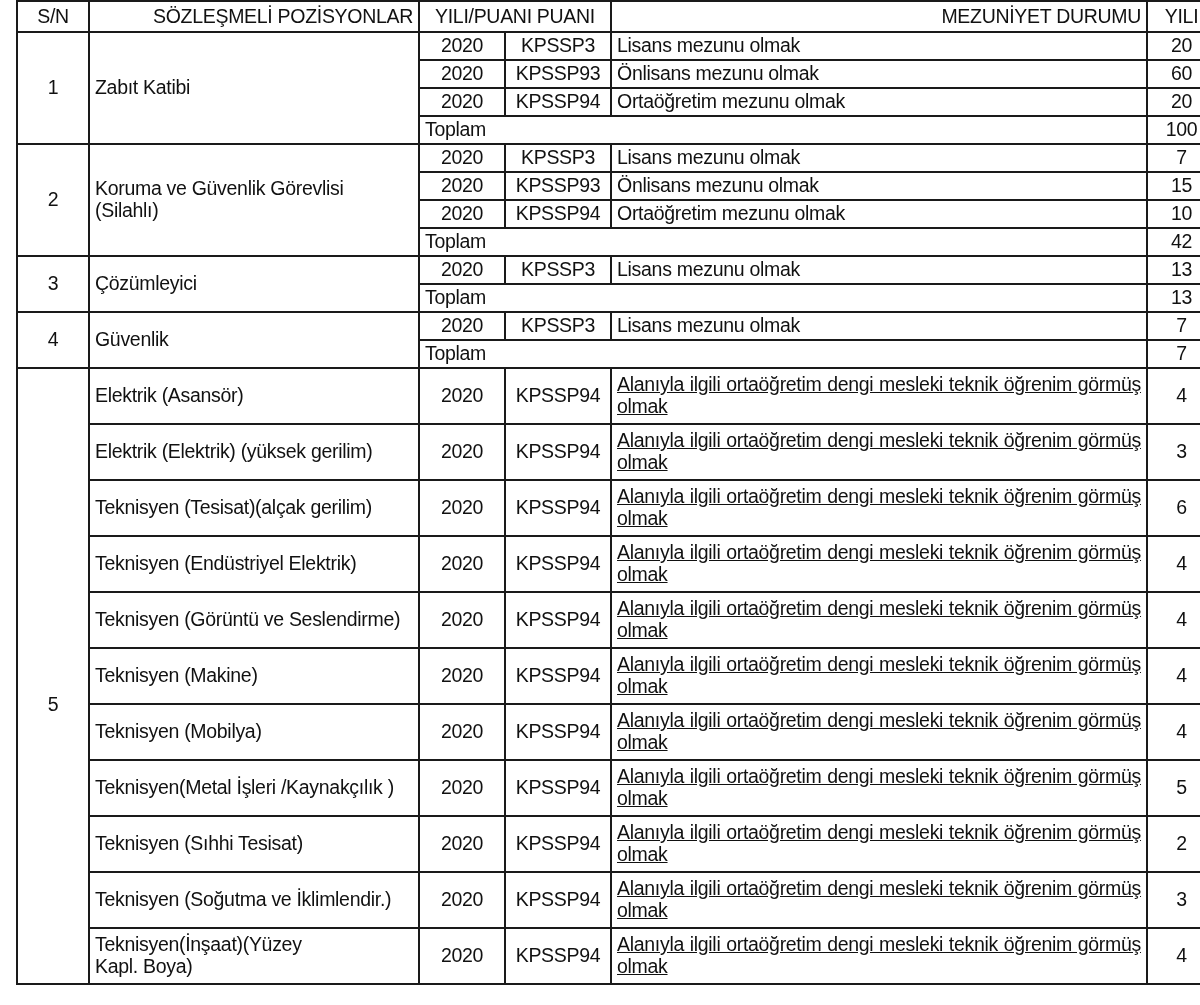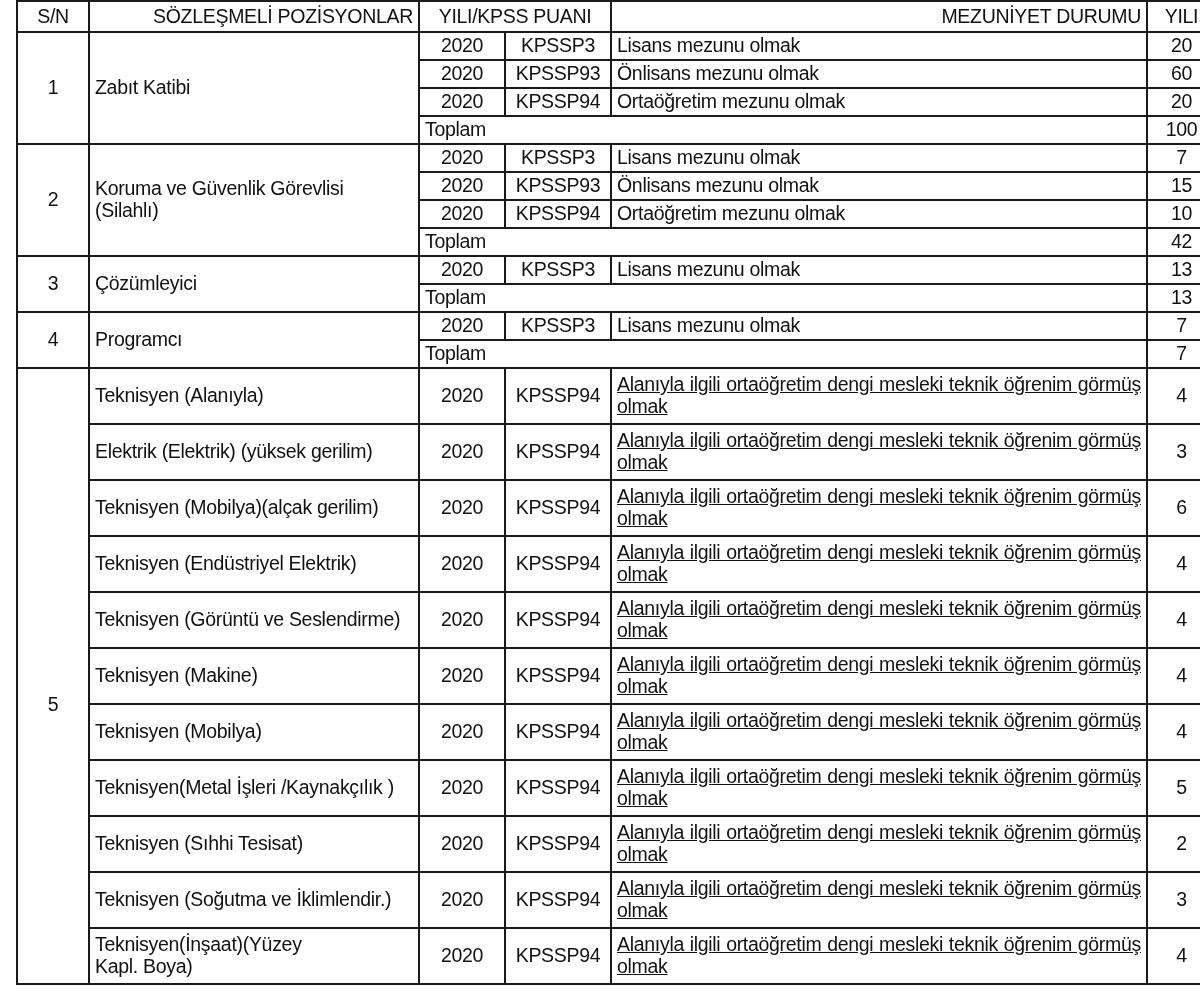--- a/index.html
+++ b/index.html
@@ -42,21 +42,21 @@
     <col style="width:330px">
     <col style="width:86px">
     <col style="width:106px">
     <col style="width:536px">
     <col style="width:69px">
   </colgroup>
   <thead>
     <tr>
       <th class="center">S/N</th>
       <th>SÖZLEŞMELİ POZİSYONLAR</th>
-      <th class="center" colspan="2">YILI/KPSS PUANI</th>
+      <th class="center" colspan="2">YILI/PUANI PUANI</th>
       <th>MEZUNİYET DURUMU</th>
       <th class="center">YILI</th>
     </tr>
   </thead>
   <tbody>
 
     <tr class="r-small">
       <td class="sn" rowspan="4">1</td>
       <td class="left" rowspan="4">Zabıt Katibi</td>
       <td class="center">2020</td>
@@ -114,48 +114,48 @@
       <td class="left">Lisans mezunu olmak</td>
       <td class="center">13</td>
     </tr>
     <tr class="r-small">
       <td class="total-label" colspan="3">Toplam</td>
       <td class="center">13</td>
     </tr>
 
     <tr class="r-small">
       <td class="sn" rowspan="2">4</td>
-      <td class="left" rowspan="2">Programcı</td>
+      <td class="left" rowspan="2">Güvenlik</td>
       <td class="center">2020</td>
       <td class="center">KPSSP3</td>
       <td class="left">Lisans mezunu olmak</td>
       <td class="center">7</td>
     </tr>
     <tr class="r-small">
       <td class="total-label" colspan="3">Toplam</td>
       <td class="center">7</td>
     </tr>
 
     <tr class="r-big">
       <td class="sn" rowspan="11" style="vertical-align:top;padding-top:325px">5</td>
-      <td class="left">Teknisyen (Alanıyla)</td>
+      <td class="left">Elektrik (Asansör)</td>
       <td class="center">2020</td>
       <td class="center">KPSSP94</td>
       <td class="justify">Alanıyla ilgili ortaöğretim dengi mesleki teknik öğrenim görmüş olmak</td>
       <td class="center">4</td>
     </tr>
     <tr class="r-big">
       <td class="left">Elektrik (Elektrik) (yüksek gerilim)</td>
       <td class="center">2020</td>
       <td class="center">KPSSP94</td>
       <td class="justify">Alanıyla ilgili ortaöğretim dengi mesleki teknik öğrenim görmüş olmak</td>
       <td class="center">3</td>
     </tr>
     <tr class="r-big">
-      <td class="left">Teknisyen (Mobilya)(alçak gerilim)</td>
+      <td class="left">Teknisyen (Tesisat)(alçak gerilim)</td>
       <td class="center">2020</td>
       <td class="center">KPSSP94</td>
       <td class="justify">Alanıyla ilgili ortaöğretim dengi mesleki teknik öğrenim görmüş olmak</td>
       <td class="center">6</td>
     </tr>
     <tr class="r-big">
       <td class="left">Teknisyen (Endüstriyel Elektrik)</td>
       <td class="center">2020</td>
       <td class="center">KPSSP94</td>
       <td class="justify">Alanıyla ilgili ortaöğretim dengi mesleki teknik öğrenim görmüş olmak</td>

